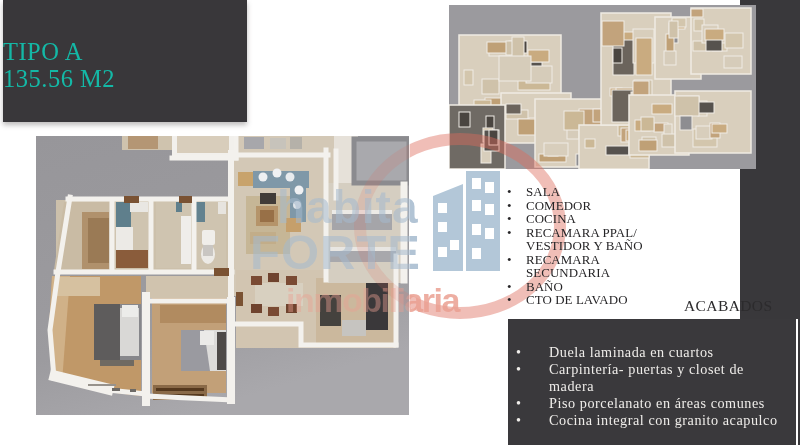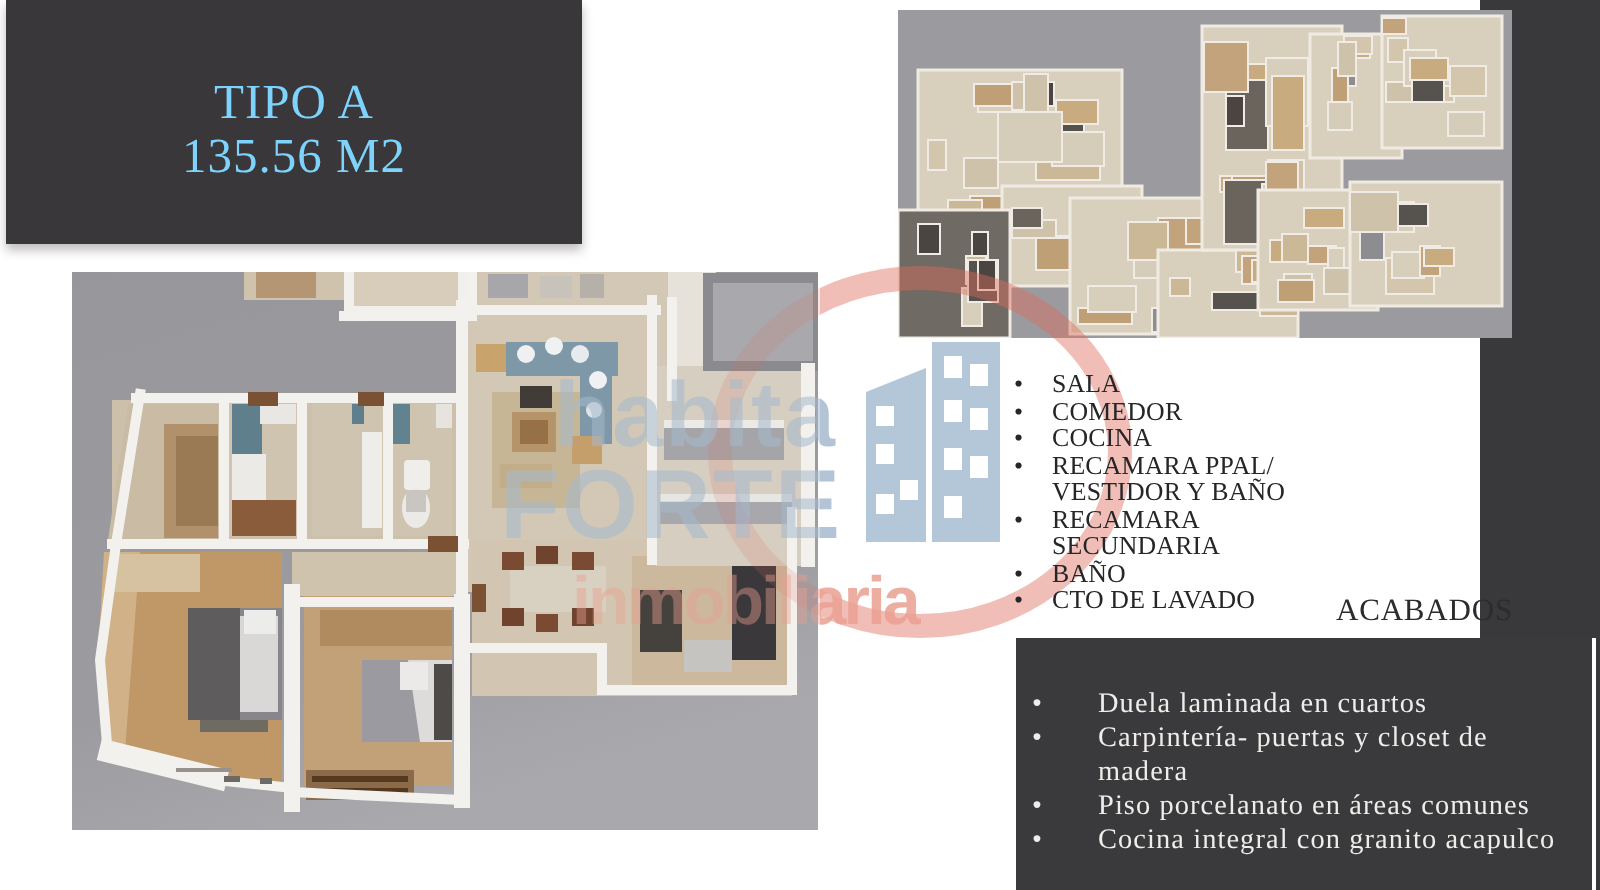--- a/index.html
+++ b/index.html
@@ -9,21 +9,21 @@
 </style>
 </head>
 <body>
 
 <div class="abs" style="left:740px;top:0;width:60px;height:445px;background:#39383b;"></div>
 
 <div class="abs" style="left:508px;top:319px;width:288px;height:126px;background:#3a393c;"></div>
 
 <div class="abs" style="left:796px;top:319px;width:2px;height:126px;background:#ffffff;"></div>
 
-<div class="abs" style="left:3px;top:0;width:288px;height:122px;background:#39373a;color:#7dd3fc;text-align:center;box-shadow:0 3px 5px rgba(70,64,64,0.35);">
+<div class="abs" style="left:3px;top:0;width:244px;height:122px;background:#39373a;color:#14b8a6;text-align:left;box-shadow:0 3px 5px rgba(70,64,64,0.35);">
 
   <div style="margin-top:38px;font-size:24.5px;letter-spacing:0.5px;line-height:27px;">TIPO A</div>
 
   <div style="font-size:24.5px;letter-spacing:0.5px;line-height:27px;">135.56 M2</div>
 </div>
 
 <svg class="abs" style="left:36px;top:136px;" width="373" height="279" viewBox="36 136 373 279">
   <defs>
     <linearGradient id="bg" x1="0" y1="0" x2="0.4" y2="1">
       <stop offset="0" stop-color="#97969a"></stop>
@@ -427,21 +427,21 @@
 
   <div style="position:relative;padding-left:26px;"><span style="position:absolute;left:7px;">•</span>RECAMARA PPAL/<br>VESTIDOR Y BAÑO</div>
 
   <div style="position:relative;padding-left:26px;"><span style="position:absolute;left:7px;">•</span>RECAMARA<br>SECUNDARIA</div>
 
   <div style="position:relative;padding-left:26px;"><span style="position:absolute;left:7px;">•</span>BAÑO</div>
 
   <div style="position:relative;padding-left:26px;"><span style="position:absolute;left:7px;">•</span>CTO DE LAVADO</div>
 </div>
 
-<div class="abs" style="left:668px;top:297px;font-size:15.5px;color:#2c2b2d;letter-spacing:0.4px;">ACABADOS</div>
+<div class="abs" style="left:684px;top:297px;font-size:15.5px;color:#2c2b2d;letter-spacing:0.4px;">ACABADOS</div>
 
 <div class="abs" style="left:516px;top:344px;width:272px;font-size:14.2px;color:#efedea;line-height:17px;letter-spacing:0.55px;">
 
   <div style="position:relative;padding-left:33px;"><span style="position:absolute;left:0;">•</span>Duela laminada en cuartos</div>
 
   <div style="position:relative;padding-left:33px;"><span style="position:absolute;left:0;">•</span>Carpintería- puertas y closet de madera</div>
 
   <div style="position:relative;padding-left:33px;"><span style="position:absolute;left:0;">•</span>Piso porcelanato en áreas comunes</div>
 
   <div style="position:relative;padding-left:33px;"><span style="position:absolute;left:0;">•</span>Cocina integral con granito acapulco</div>

